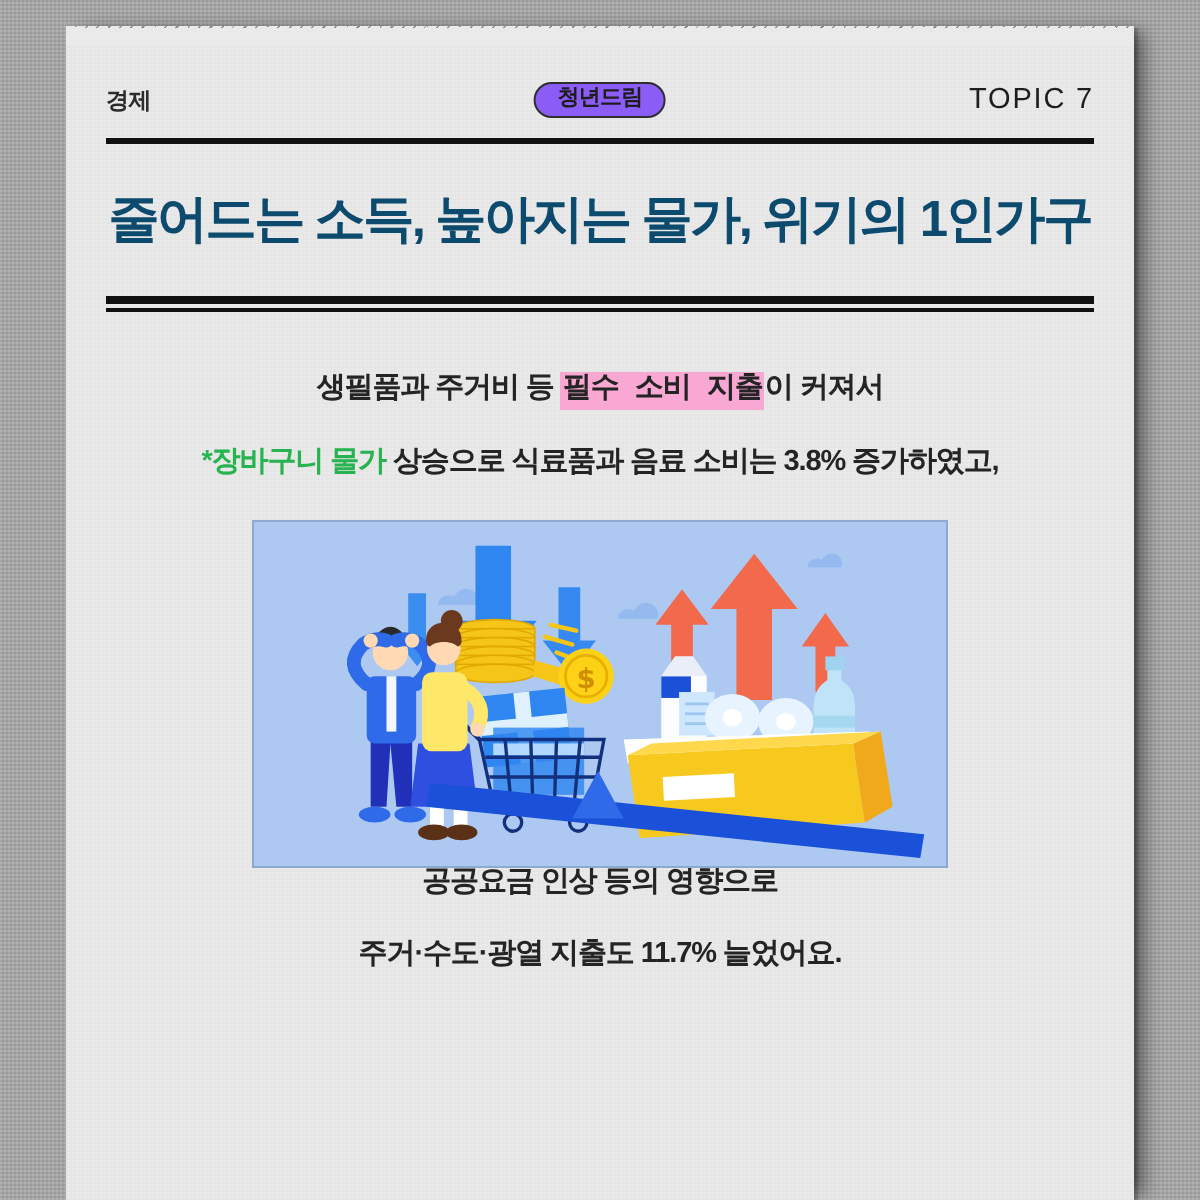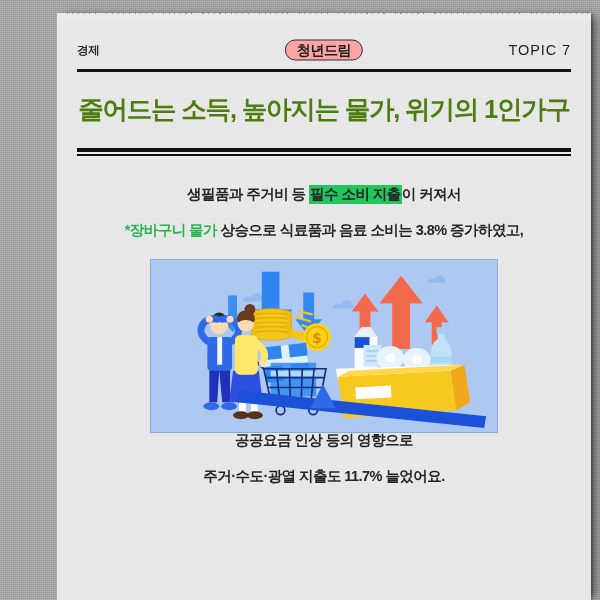--- a/index.html
+++ b/index.html
@@ -25,21 +25,20 @@
       #a9a9a9;
   }
 
   
   #card {
     position: absolute;
     left: 33px; top: 14px;
     width: 534px; height: 586px;
     background: #eaeaea;
     box-shadow: 6px 0 9px -2px rgba(0,0,0,.55), 2px 0 0 0 rgba(0,0,0,.18);
-    margin-left: 24px;
   }
   #card-texture {
     position: absolute; inset: 0;
     background:
       repeating-linear-gradient(0deg, rgba(0,0,0,.012) 0 1px, rgba(255,255,255,.02) 1px 2px),
       repeating-linear-gradient(90deg, rgba(0,0,0,.01) 0 1px, rgba(255,255,255,.018) 1px 2px);
     pointer-events: none;
   }
   
   #perf-top {
@@ -74,36 +73,36 @@
   #kicker {
     font-size: 11.5px; font-weight: 700; color: #2b2b2b;
     letter-spacing: -.3px;
   }
   #brand-badge {
     position: absolute; left: 50%; top: 50%;
     transform: translate(-50%, -50%);
     border: 1.3px solid #2e2e2e;
     border-radius: 999px;
     padding: 2px 11px 3px;
-    font-size: 14px; font-weight: 700; color: #1d1d1d;
+    font-size: 11px; font-weight: 700; color: #1d1d1d;
     letter-spacing: -.4px; line-height: 1;
     white-space: nowrap;
-    background: #fca5a5;
+    background: #8b5cf6;
   }
   #topic-label {
     font-size: 14.5px; font-weight: 400; color: #1e1e1e;
     letter-spacing: .9px;
   }
 
   .rule-thick { height: 3px; background: #111; margin: 2px 0 0; }
 
   
   #headline {
     text-align: center;
-    font-size: 25.5px; font-weight: 800; color: #4d7c0f;
+    font-size: 25.5px; font-weight: 800; color: #0c4a6e;
     letter-spacing: -1.2px;
     padding: 20px 0 21px;
     white-space: nowrap;
   }
 
   
   #double-rule { margin-bottom: 0; }
   #double-rule .d1 { height: 4px; background: #101010; }
   #double-rule .d2 { height: 1.6px; background: #101010; margin-top: 2.4px; }
 
@@ -120,21 +119,21 @@
     text-align: center;
     font-size: 14.5px; font-weight: 600; color: #242424;
     letter-spacing: -.55px;
     line-height: 1;
     white-space: nowrap;
   }
   #line1 { padding-top: 31px; }
   #line2 { padding-top: 21px; }
   #line3 { padding-top: 22px; }
 
-  .hl-green { background: #22c55e; padding: 1px 1px 2px; }
+  .hl-green { background: #f9a8d4; padding: 1px 1px 2px; font-family: Liberation Mono, monospace; }
   .txt-green { color: #27b34f; font-weight: 700; }
 
   
   #illustration {
     position: relative;
     margin: 21px auto 0;
     width: 348px; height: 174px;
     background: #adc9f2;
     border: 1px solid #8ea8cf;
     overflow: hidden;

